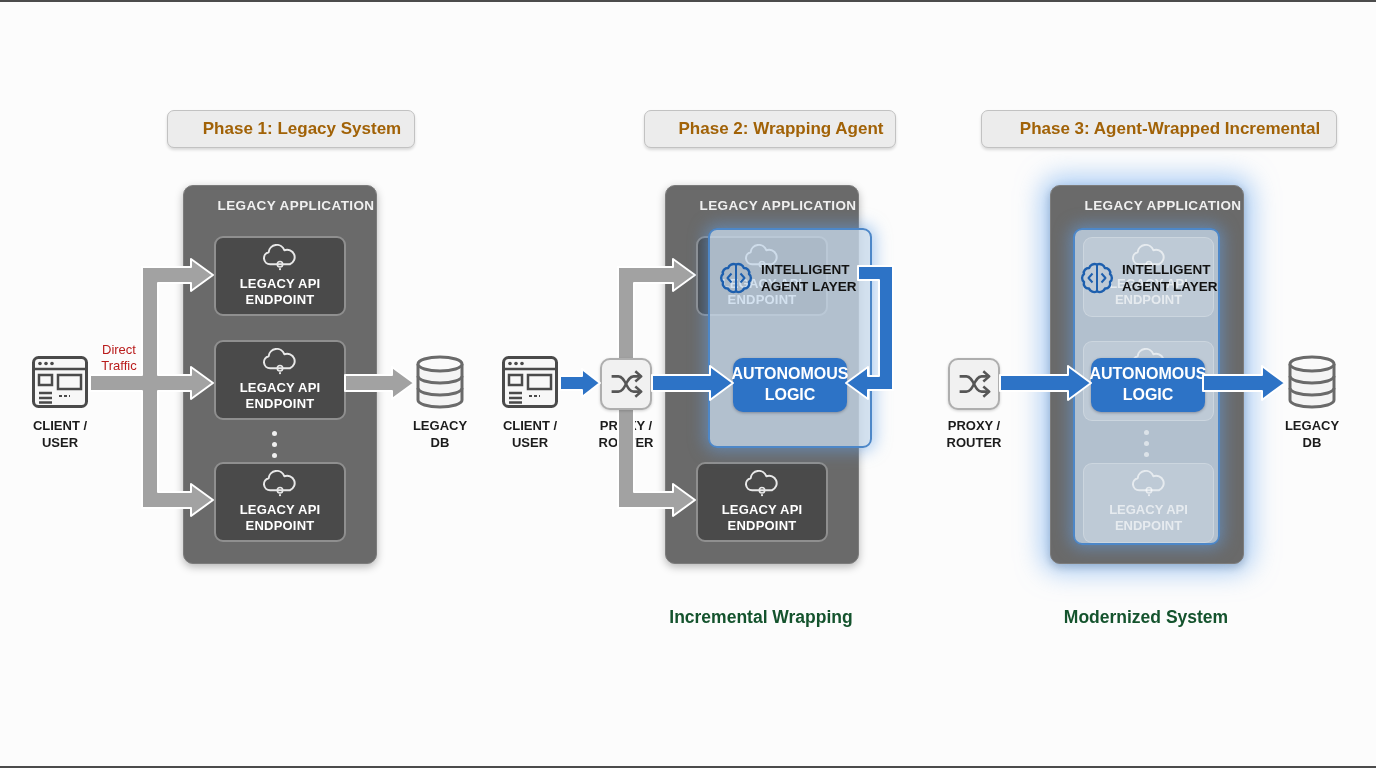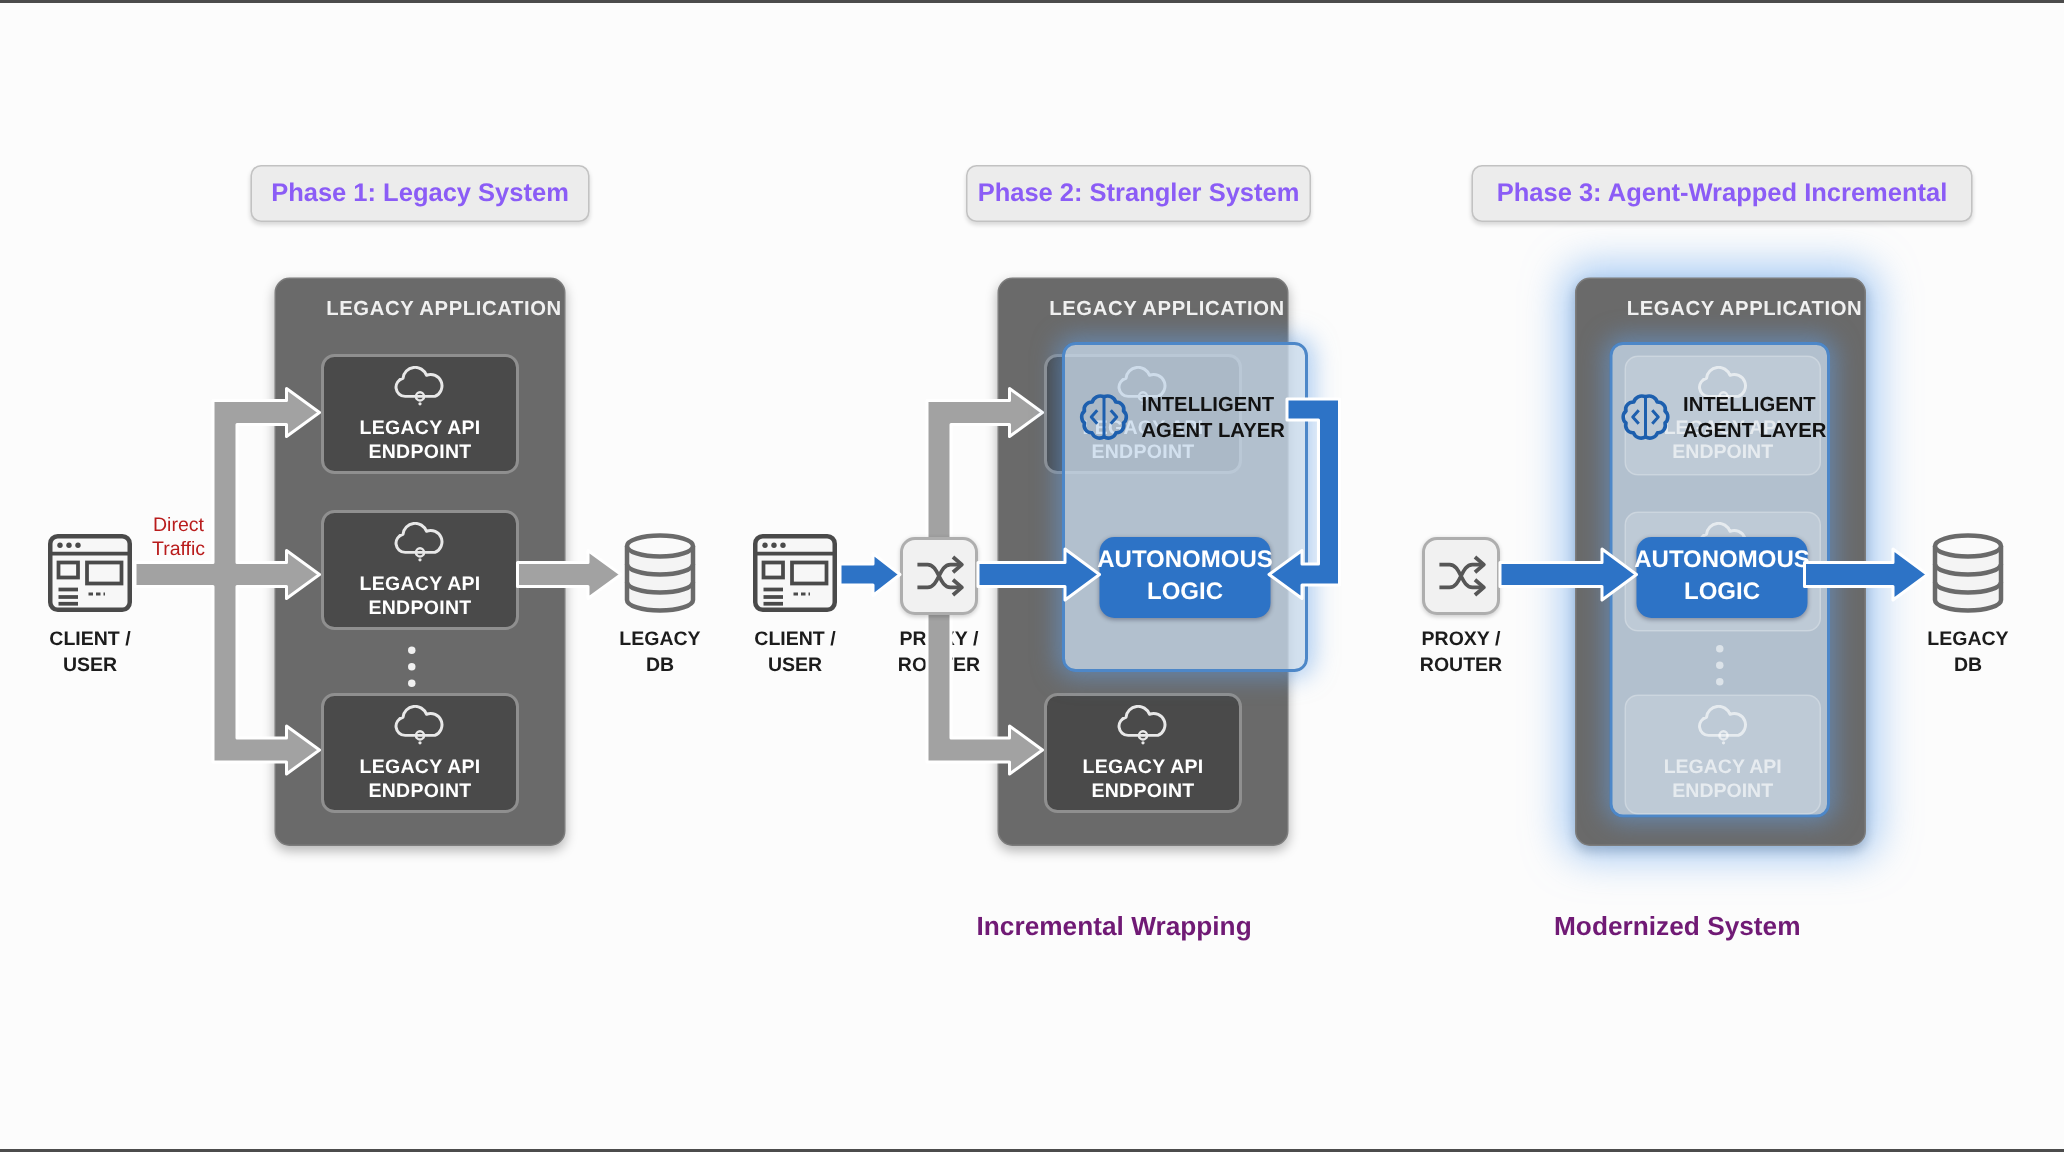--- a/index.html
+++ b/index.html
@@ -7,21 +7,21 @@
           font-family:"Liberation Sans",sans-serif;}
   .edge{position:absolute;left:0;right:0;height:2px;background:rgba(45,45,45,.85);}
   .edge.top{top:0}.edge.bot{bottom:0}
 
   svg.layer{position:absolute;left:0;top:0;pointer-events:none;}
   #gray-arrows{z-index:3}
   #blue-arrows{z-index:6}
 
   .pill{position:absolute;height:36px;display:flex;align-items:center;justify-content:center;
         background:#ececec;border:1px solid #c2c2c2;border-radius:7px;
-        box-shadow:0 2px 3px rgba(0,0,0,.14);font-size:17px;font-weight:600;color:#8b5cf6;z-index:2;}
+        box-shadow:0 2px 3px rgba(0,0,0,.14);font-size:17px;font-weight:600;color:#a16207;z-index:2;padding-left:22px;}
 
   .appbox{position:absolute;width:192px;height:377px;background:#6a6a6a;border:1px solid #7c7c7c;
           border-radius:10px;box-shadow:0 3px 8px rgba(0,0,0,.28);z-index:1;}
   .appbox.glow{box-shadow:0 0 26px 8px rgba(110,170,240,.6),0 3px 8px rgba(0,0,0,.28);}
   .apptitle{position:absolute;top:12px;left:0;right:0;text-align:center;color:#f0f0f0;
             font-size:13.5px;font-weight:bold;letter-spacing:.4px;padding-left:32px;}
 
   .ep{position:absolute;width:132px;height:80px;background:#4a4a4a;border:2px solid #8f8f8f;
       border-radius:9px;box-sizing:border-box;text-align:center;color:#fff;}
   .ep .cloud{width:40px;height:27px;margin-top:6px;color:#e8e8e8;}
@@ -49,22 +49,22 @@
 
   .icon{position:absolute;z-index:5;}
   .proxybox{position:absolute;width:52px;height:52px;background:#f1f1f1;border:2px solid #aeaeae;
             border-radius:10px;box-sizing:border-box;display:flex;align-items:center;justify-content:center;
             box-shadow:0 1px 3px rgba(0,0,0,.18);z-index:5;}
   .proxybox svg{width:44px;height:44px;}
 
   .iconlabel{position:absolute;text-align:center;font-size:13px;font-weight:bold;color:#1c1c1c;
              line-height:1.3;z-index:2;}
   .traffic{position:absolute;text-align:center;font-size:13px;color:#b91c1c;line-height:1.25;z-index:2;}
-  .caption{position:absolute;width:220px;font-size:17.5px;font-weight:bold;
-           color:#701a75;line-height:1.3;z-index:2;}
+  .caption{position:absolute;width:220px;text-align:center;font-size:17.5px;font-weight:bold;
+           color:#14532d;line-height:1.3;z-index:2;}
 </style>
 </head>
 <body>
 
 <svg width="0" height="0" style="position:absolute">
   <defs>
     <symbol id="sym-browser" viewBox="0 0 56 52">
       <rect x="1.5" y="1.5" width="53" height="49" rx="5" fill="#f7f7f7" stroke="#4a4a4a" stroke-width="3"></rect>
       <line x1="2" y1="13" x2="54" y2="13" stroke="#4a4a4a" stroke-width="2.5"></line>
       <circle cx="8" cy="7.5" r="1.8" fill="#4a4a4a"></circle>
@@ -155,21 +155,21 @@
     </div>
   </div>
 
   <div class="icon" style="left:414px;top:354px;width:52px;height:56px">
     <svg width="52" height="56">
         <use href="#sym-db"></use>
       </svg>
   </div>
   <div class="iconlabel" style="left:410px;top:418px;width:60px">LEGACY DB</div>
 
-  <div class="pill" style="left:644px;top:110px;width:228px">Phase 2: Strangler System</div>
+  <div class="pill" style="left:644px;top:110px;width:228px">Phase 2: Wrapping Agent</div>
 
   <div class="icon" style="left:502px;top:356px;width:56px;height:52px">
     <svg width="56" height="52">
         <use href="#sym-browser"></use>
       </svg>
   </div>
   <div class="iconlabel" style="left:490px;top:418px;width:80px">CLIENT / USER</div>
 
   <div class="proxybox" style="left:600px;top:358px">
     <svg>

